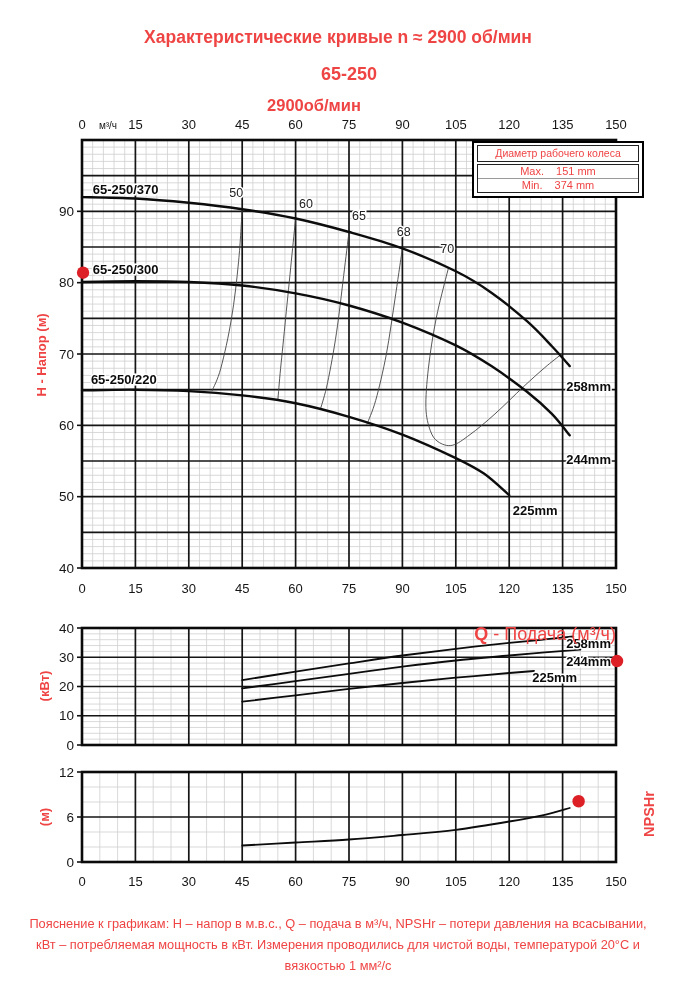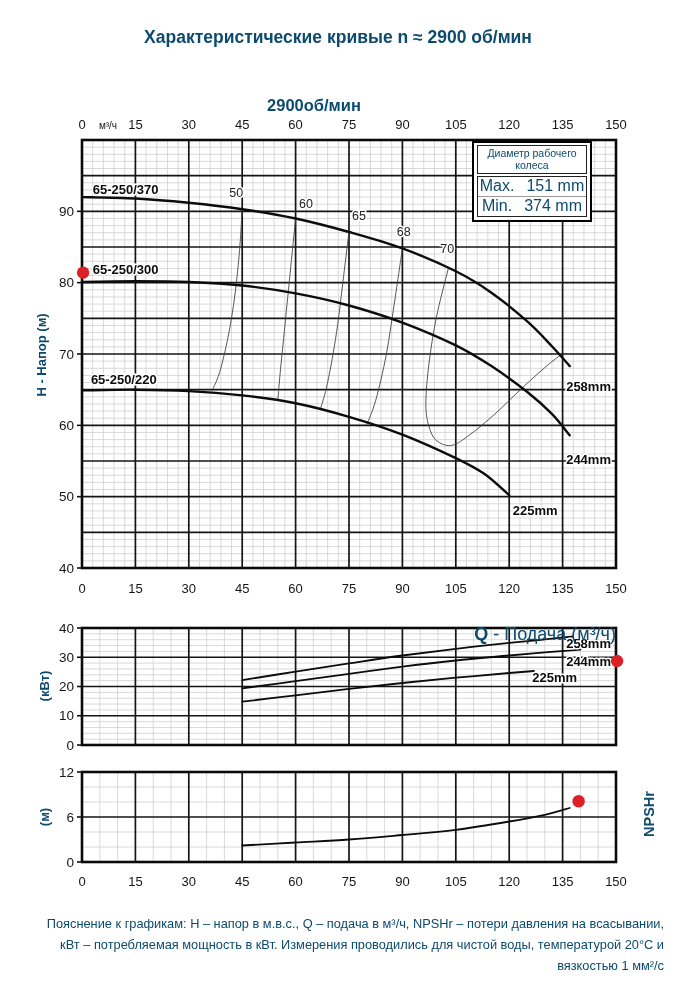--- a/index.html
+++ b/index.html
@@ -1,44 +1,45 @@
 <!DOCTYPE html>
 <html><head>
 <meta charset="utf-8">
 <style>
   html,body{margin:0;padding:0;background:#fff;}
   #page{position:relative;width:676px;height:1000px;background:#fff;
-        font-family:"Liberation Sans",sans-serif;color:#0c4a6e;overflow:hidden;}
+        font-family:"Liberation Sans",sans-serif;color:#ef4444;overflow:hidden;}
   .abs{position:absolute;}
   #page-title{top:27px;left:0;width:676px;text-align:center;font-size:17.5px;font-weight:700;}
   #model-title{top:64px;left:82px;width:534px;text-align:center;font-size:18px;font-weight:700;}
   #rpm-label{top:96px;left:0;width:628px;text-align:center;font-size:16.5px;font-weight:600;}
   #chart-canvas{top:0;left:0;}
   .vlabel{transform:translate(-50%,-50%) rotate(-90deg);white-space:nowrap;}
   #head-y-title{top:355px;left:41px;font-size:13px;font-weight:700;}
   #power-y-title{top:686px;left:44px;font-size:13px;font-weight:600;}
   #npsh-y-title{top:817px;left:44px;font-size:13px;font-weight:600;}
   #npsh-right-title{top:814px;left:649px;font-size:14.5px;font-weight:600;}
   #q-title{top:624px;left:82px;width:534px;text-align:right;font-size:18px;}
   #q-title .qb{font-weight:700;}
-  #legend-box{top:141px;left:472px;width:120px;background:#fff;border:2.5px solid #000;
+  #legend-box{top:141px;left:472px;width:172px;background:#fff;border:2.5px solid #000;
               box-sizing:border-box;padding:2px 3px 3px 3px;}
   #legend-title{border:1.3px solid #222;font-size:10.5px;text-align:center;padding:1px 0 2px 0;}
-  #legend-values{border:1.3px solid #222;margin-top:2px;font-size:16px;}
+  #legend-values{border:1.3px solid #222;margin-top:2px;font-size:11px;}
   .legend-row{display:flex;justify-content:center;gap:12px;padding:0 0 1px 0;}
   .legend-row:first-child{border-bottom:1px solid #9a9a9a;}
-  #footer-text{top:913px;left:36px;width:628px;text-align:right;font-size:12.8px;line-height:1.65;}
+  #footer-text{top:913px;left:24px;width:628px;text-align:center;font-size:12.8px;line-height:1.65;}
 </style>
 </head>
 <body>
 
 <div id="page">
 
   <div class="abs" id="page-title">Характеристические кривые n ≈ 2900 об/мин</div>
 
+  <div class="abs" id="model-title">65-250</div>
 
   <div class="abs" id="rpm-label">2900об/мин</div>
 
   <svg class="abs" id="chart-canvas" width="676" height="1000">
       <g>
         <rect x="82" y="140" width="534" height="428" fill="#fff"></rect>
         <g stroke="#cfcfcf" stroke-width="0.8">
           <line x1="92.68" y1="140" x2="92.68" y2="568"></line>
           <line x1="103.36" y1="140" x2="103.36" y2="568"></line>
           <line x1="114.03999999999999" y1="140" x2="114.03999999999999" y2="568"></line>

